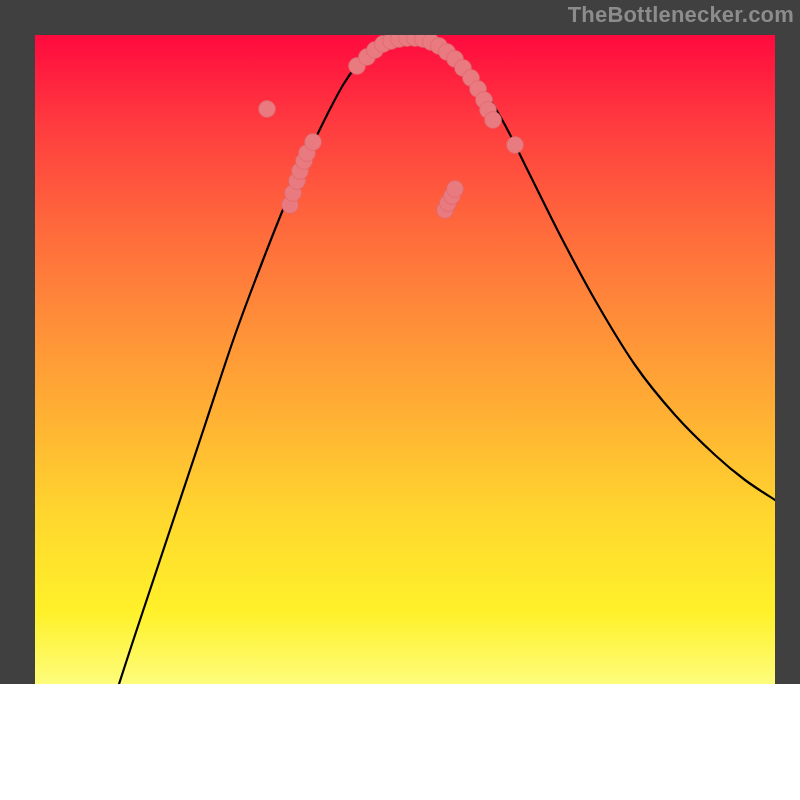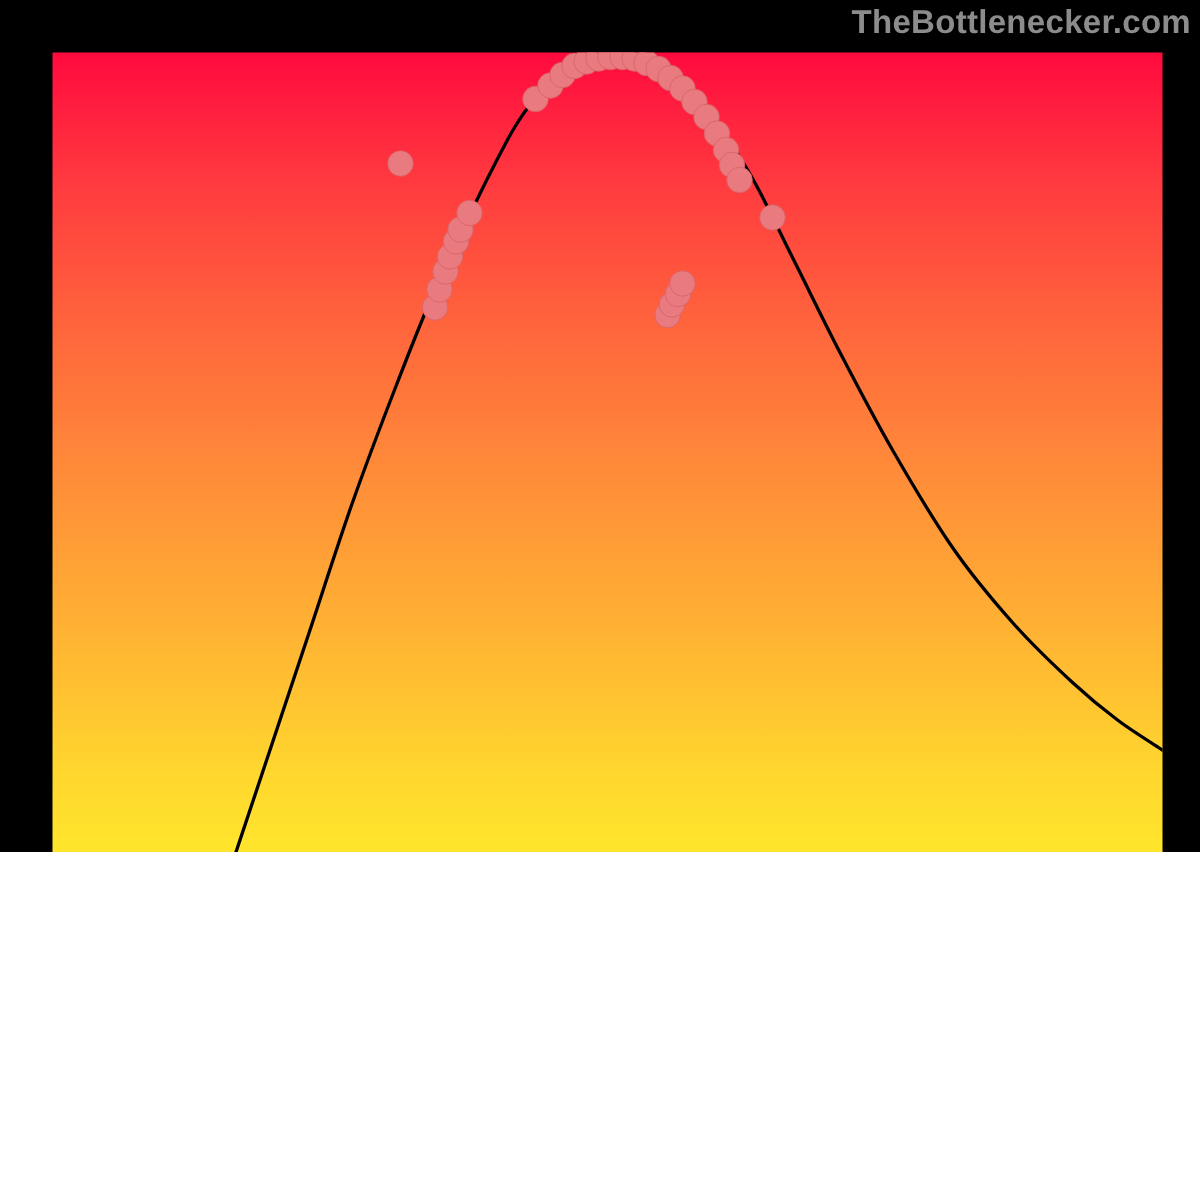--- a/index.html
+++ b/index.html
@@ -3,22 +3,22 @@
 <meta charset="utf-8">
 <style>
   body {
     margin: 0;
     padding: 0;
     background: #ffffff;
     font-family: Arial, sans-serif;
   }
   .outer {
     width: 800px;
-    height: 568px;
-    background: #000000;
+    height: 684px;
+    background: #404040;
     position: relative;
   }
   .attribution {
     position: absolute;
     top: 2px;
     right: 6px;
     color: #8c8c8c;
     font-size: 22px;
     font-weight: bold;
     letter-spacing: 0.2px;

